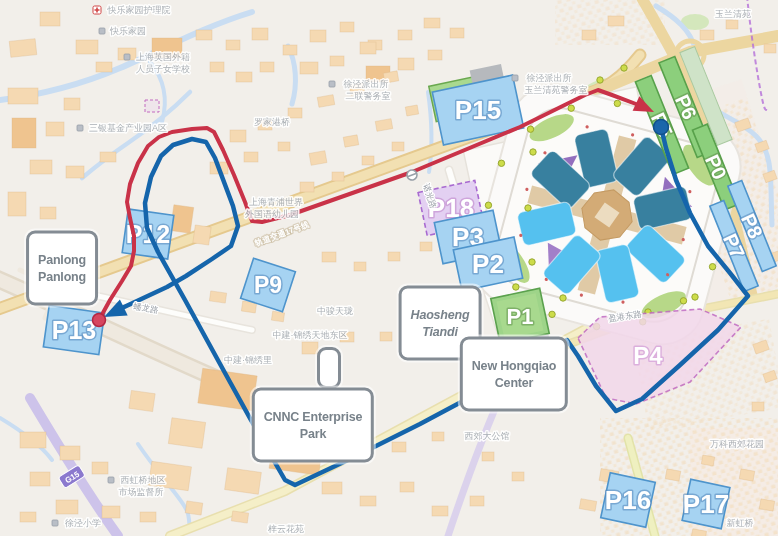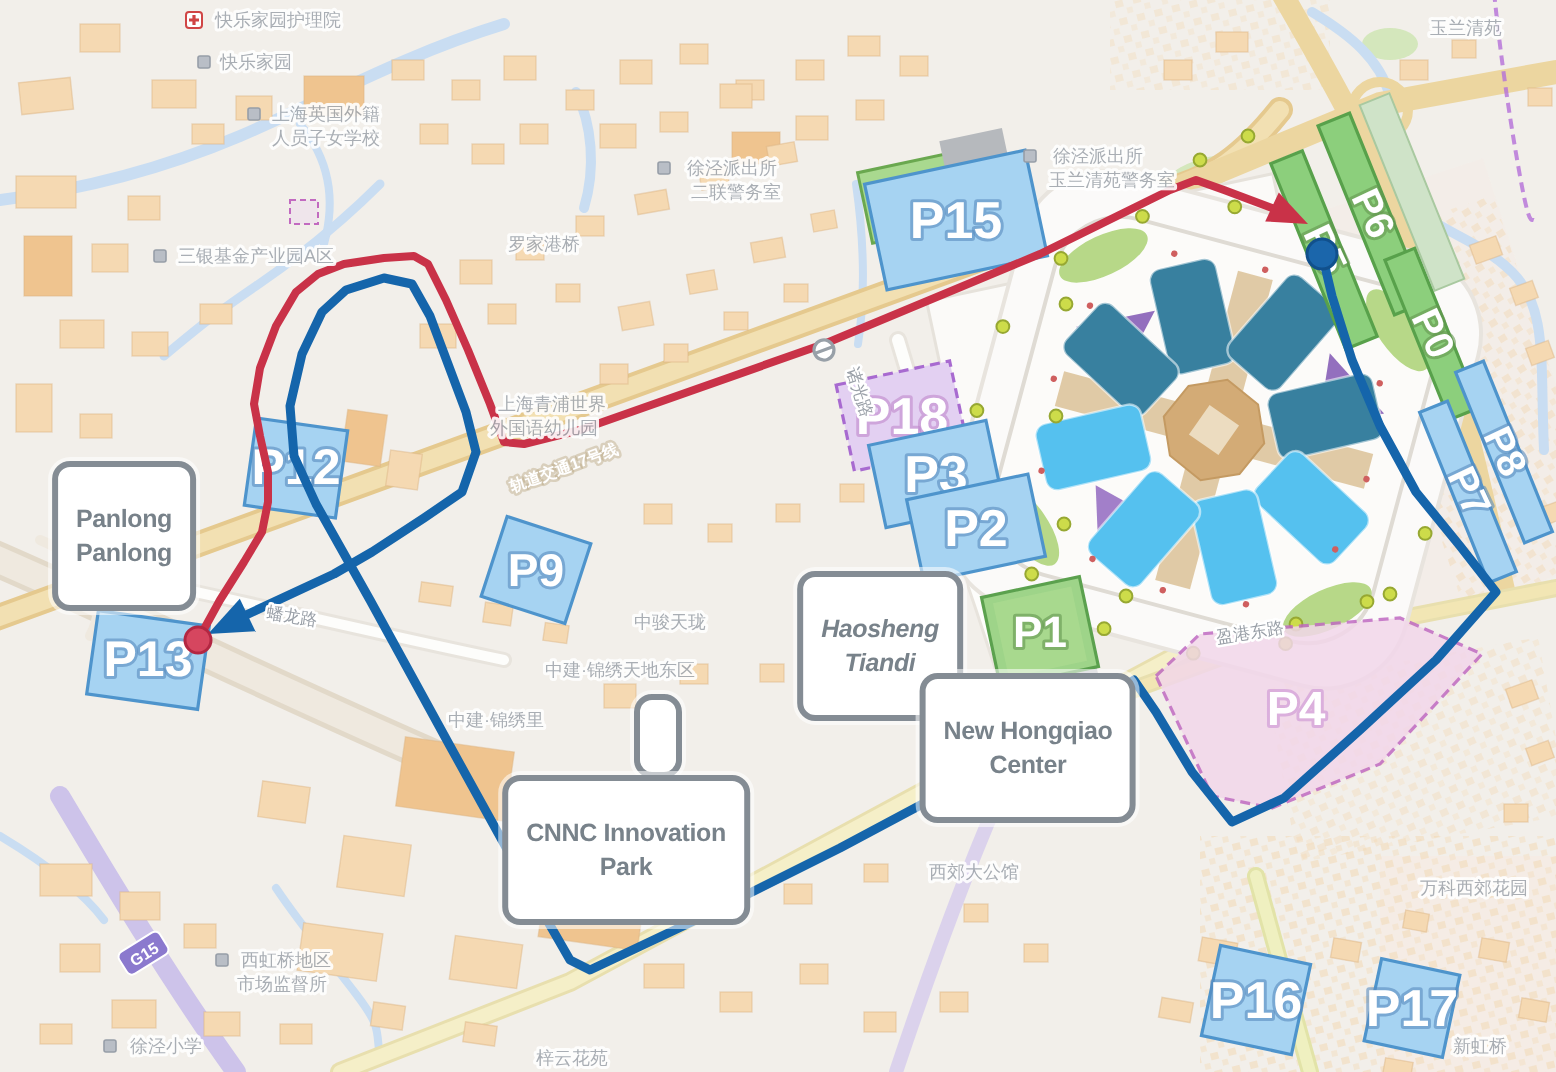--- a/index.html
+++ b/index.html
@@ -377,21 +377,21 @@
       </g>
     </svg>
   <div id="callouts">
       <div class="callout" style="left: 62px; top: 268px;">
         <div>Panlong</div>
         <div>Panlong</div>
       </div>
       <div class="callout" style="left: 329px; top: 368px;">
       </div>
       <div class="callout" style="left: 313px; top: 425px;">
-        <div>CNNC Innovation</div>
+        <div>CNNC Enterprise</div>
         <div>Park</div>
       </div>
       <div class="callout" style="left: 440px; top: 323px; font-style: italic;">
         <div>Haosheng</div>
         <div>Tiandi</div>
       </div>
       <div class="callout" style="left: 469px; top: 374px; margin-left: 45px;">
         <div>New Hongqiao</div>
         <div>Center</div>
       </div>

